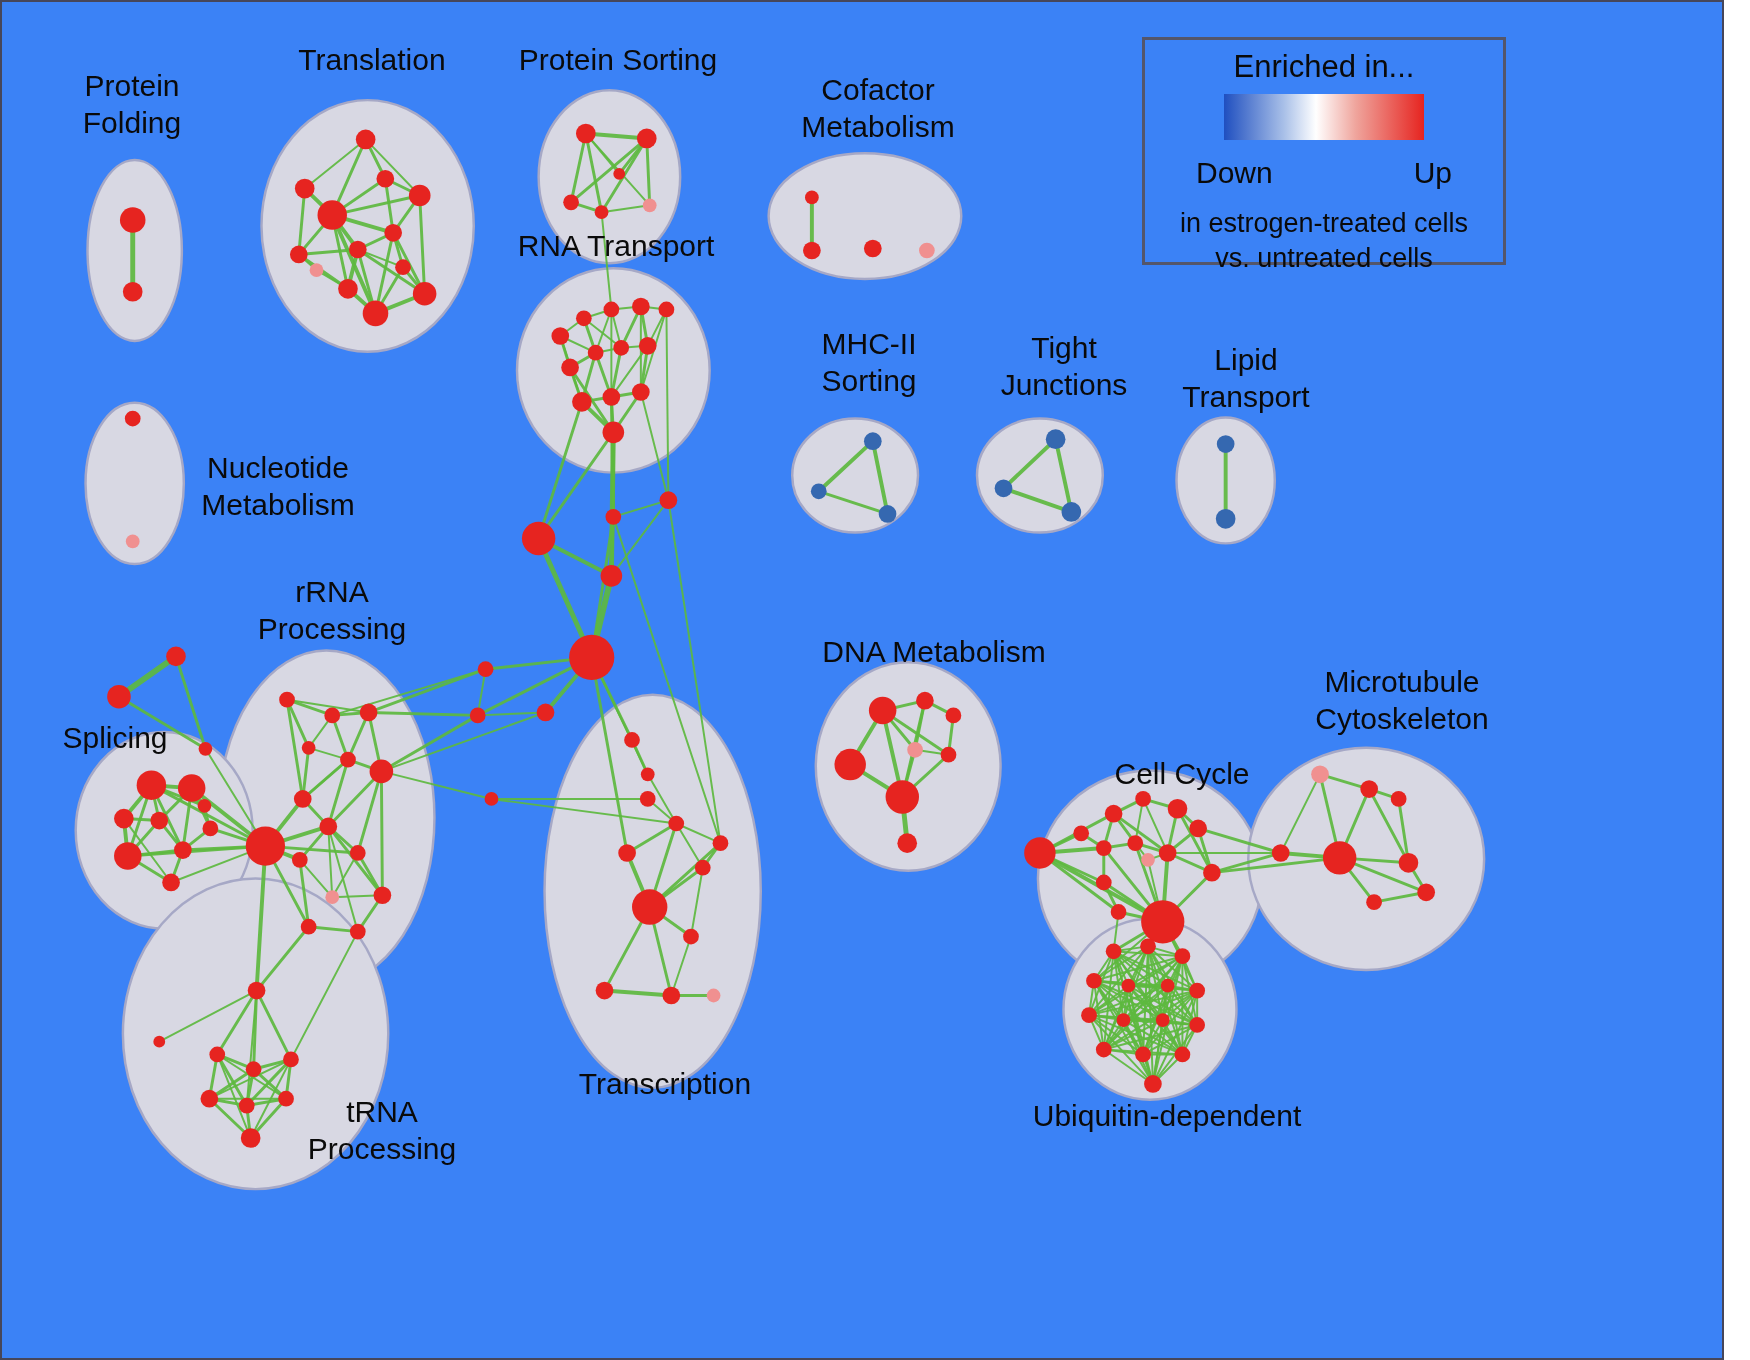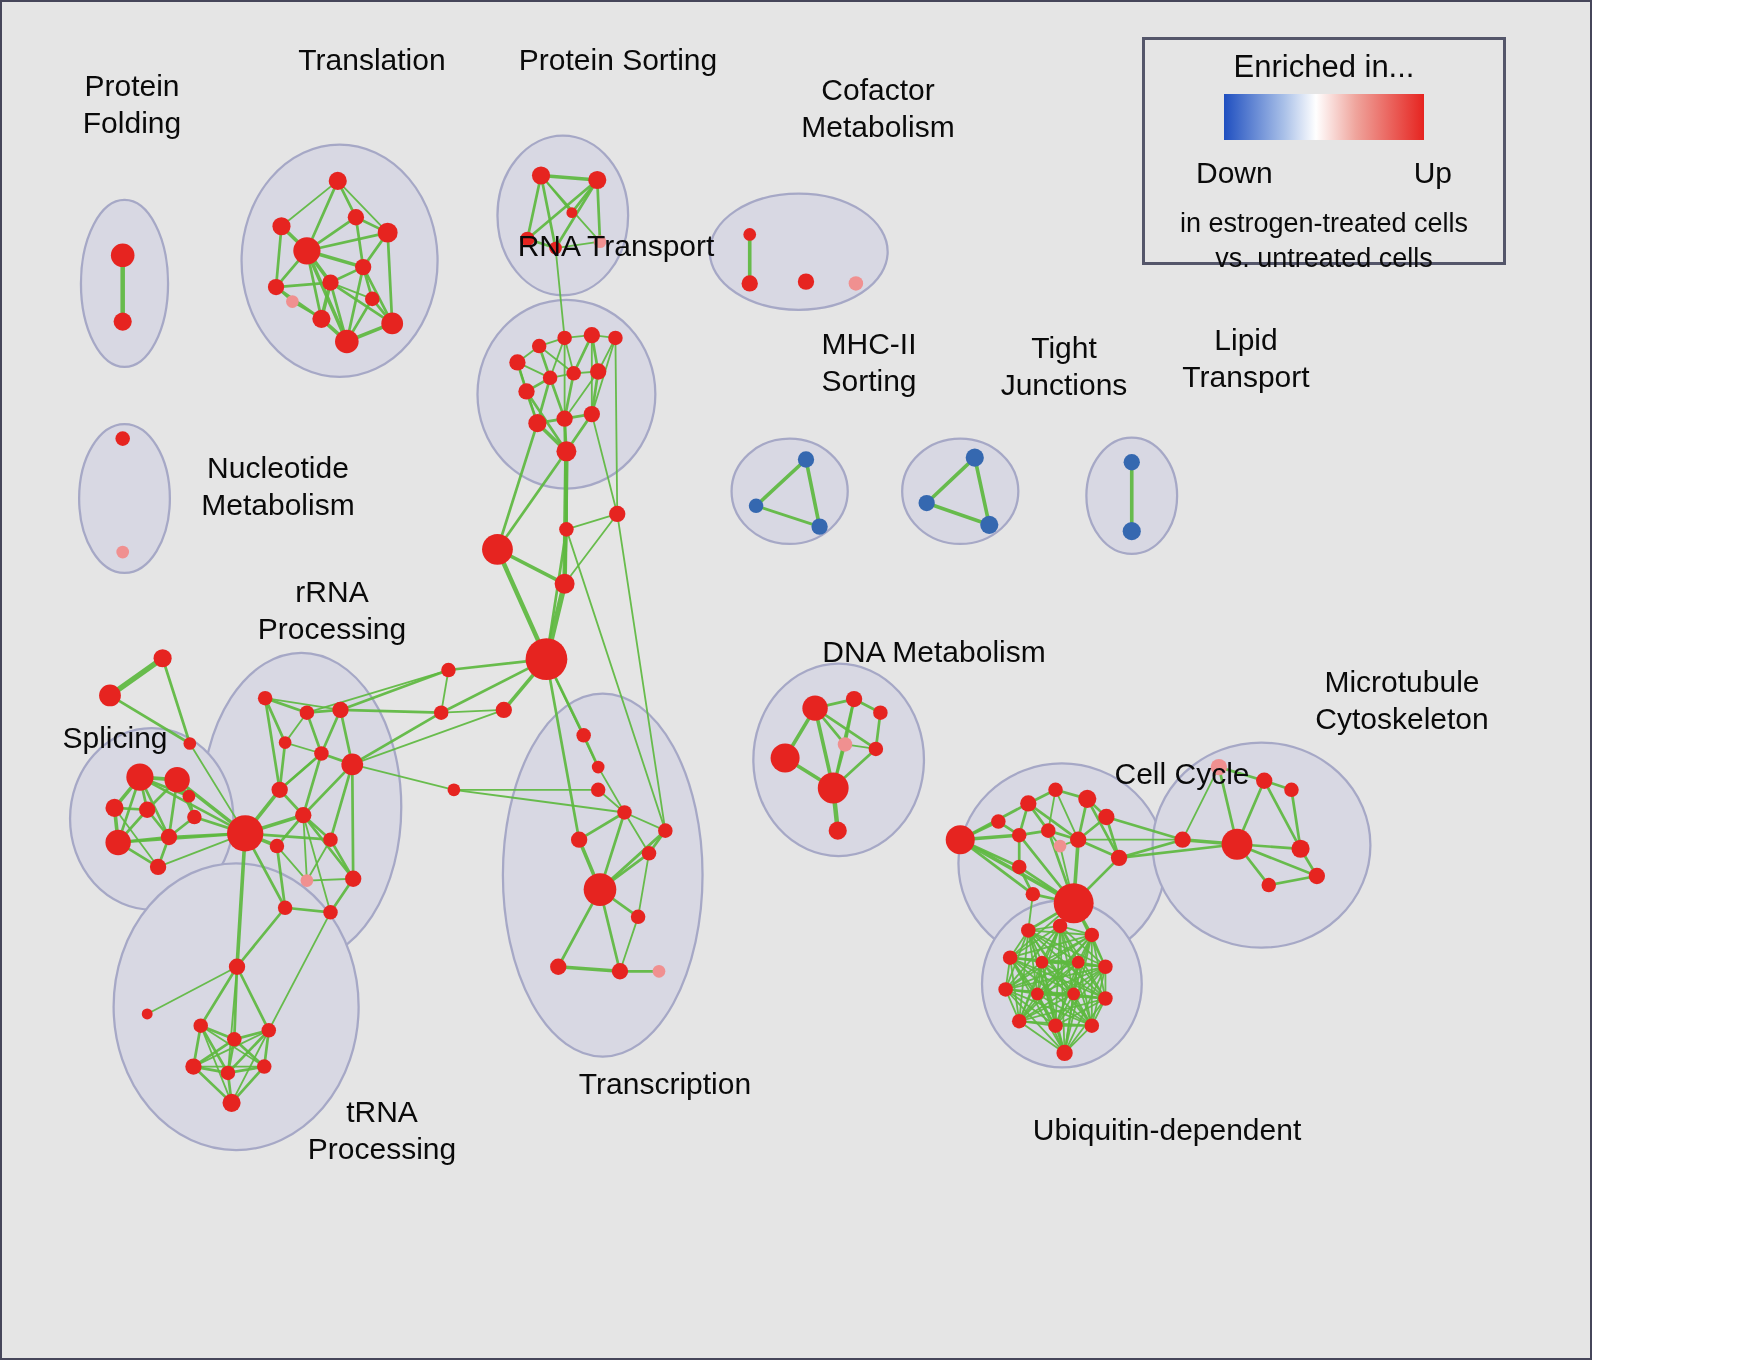--- a/index.html
+++ b/index.html
@@ -1,17 +1,17 @@
 <!DOCTYPE html>
 <html><head>
 <meta charset="utf-8">
 <style>
   html,body{margin:0;padding:0;}
   body{font-family:"Liberation Sans",sans-serif;background:#ffffff;}
-  .figure{position:relative;width:1592px;height:1360px;background:#e5e5e5;border:2px solid #46465a;box-sizing:border-box;overflow:hidden;}
+  .figure{position:relative;width:1724px;height:1360px;background:#3b82f6;border:2px solid #46465a;box-sizing:border-box;overflow:hidden;}
   #network-svg{position:absolute;left:0;top:0;width:100%;height:100%;}
   #labels{position:absolute;left:0;top:0;width:100%;height:100%;pointer-events:none;}
   .cluster-label{position:absolute;transform:translateX(-50%);text-align:center;font-size:30px;line-height:1.22;color:#0a0a0a;white-space:nowrap;}
   .legend{position:absolute;left:1140px;top:35px;width:364px;height:228px;border:3px solid #54566a;box-sizing:border-box;text-align:center;color:#0a0a0a;}
   .legend-title{font-size:31px;margin-top:9px;}
   .grad-bar{width:200px;height:46px;margin:9px auto 3px;}
   .legend-row{display:flex;justify-content:space-between;width:256px;margin:16px auto;font-size:30px;}
   .legend-caption{font-size:27px;line-height:1.3;}
 </style>
 </head>
@@ -614,21 +614,21 @@
         <div>Metabolism</div>
       </div>
       <div class="cluster-label" style="left: 867px; top: 324px;">
         <div>MHC-II</div>
         <div>Sorting</div>
       </div>
       <div class="cluster-label" style="left: 1054px; top: 328px; margin-left: 8px;">
         <div>Tight</div>
         <div>Junctions</div>
       </div>
-      <div class="cluster-label" style="left: 1244px; top: 320px;">
+      <div class="cluster-label" style="left: 1244px; top: 340px;">
         <div>Lipid</div>
         <div>Transport</div>
       </div>
       <div class="cluster-label" style="left: 330px; top: 572px;">
         <div>rRNA</div>
         <div>Processing</div>
       </div>
       <div class="cluster-label" style="left: 113px; top: 718px;">
         <div>Splicing</div>
       </div>
@@ -642,21 +642,21 @@
       <div class="cluster-label" style="left: 932px; top: 632px;">
         <div>DNA Metabolism</div>
       </div>
       <div class="cluster-label" style="left: 1180px; top: 754px;">
         <div>Cell Cycle</div>
       </div>
       <div class="cluster-label" style="left: 1400px; top: 662px;">
         <div>Microtubule</div>
         <div>Cytoskeleton</div>
       </div>
-      <div class="cluster-label" style="left: 1165px; top: 1096px; margin-top: 14px;">
+      <div class="cluster-label" style="left: 1165px; top: 1096px;">
         <div>Ubiquitin-dependent</div>
       </div>
     </div>
   <div class="legend">
     <div class="legend-title">Enriched in...</div>
     <div id="grad-bar" class="grad-bar" style="background: linear-gradient(90deg, rgb(31, 79, 192) 0%, rgb(169, 192, 232) 30%, rgb(255, 255, 255) 46%, rgb(239, 164, 156) 66%, rgb(230, 36, 32) 100%);"></div>
     <div class="legend-row">
       <span>Down</span>
       <span>Up</span>
     </div>

